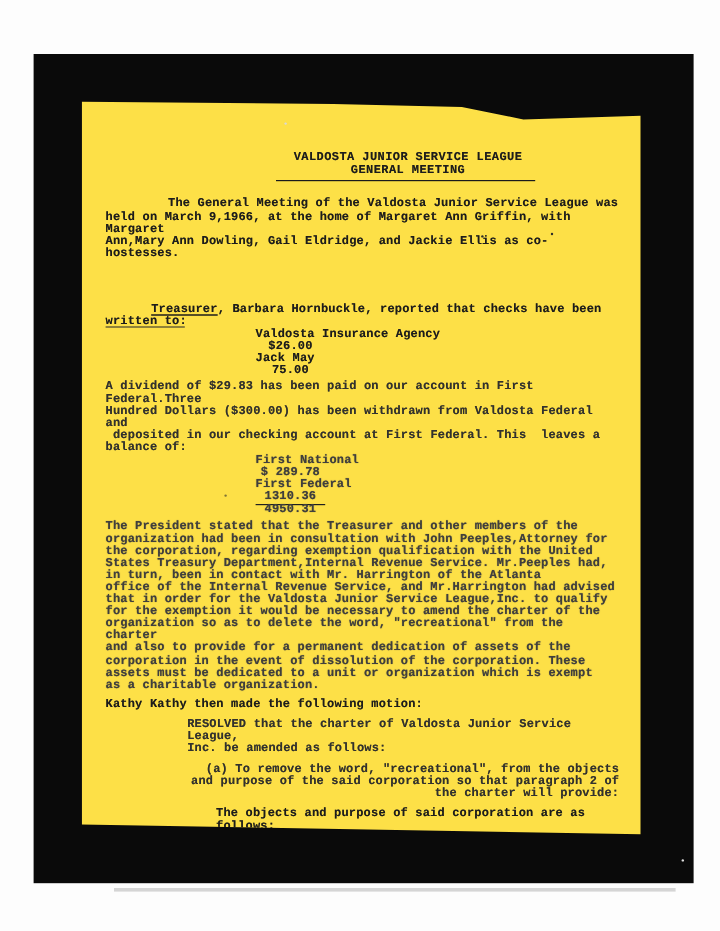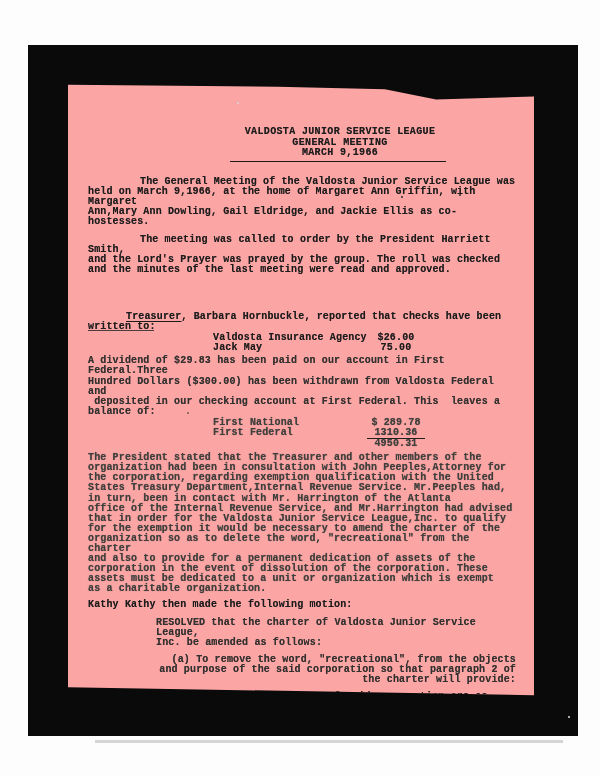--- a/index.html
+++ b/index.html
@@ -14,21 +14,21 @@
   .photo-frame {
     position:absolute; left:28px; top:45px; width:550px; height:691px;
     background:#0a0a0a;
   }
   .scan-strip {
     position:absolute; left:95px; top:740px; width:468px; height:3px;
     background:#c7c7c7; opacity:.75;
   }
   .page {
     position:absolute; left:40px; top:38px; width:466px; height:614px;
-    background:#fca5a5;
+    background:#fde047;
     clip-path:polygon(0% 0.3%, 45% 0.6%, 68% 1.0%, 79% 2.7%, 100% 2.2%, 100% 99.7%, 0% 98.4%);
   }
   .content {
     position:relative; padding:44px 18px 0 20px;
     color:#1c1c1c; font-size:10px; line-height:10.1px;
     letter-spacing:0.15px; font-weight:700;
     text-shadow:0 0 0.4px rgba(20,20,20,.55);
   }
   .para { white-space:pre-wrap; margin:0; }
   .indent { text-indent:52px; }
@@ -36,21 +36,21 @@
   .header-rule { height:0; border-bottom:1.6px solid #1b1b1b; width:216px; margin:2px 0 0 6px; }
   .m15 { margin-top:15px; } .m7 { margin-top:7px; } .m6 { margin-top:6px; }
   .m3 { margin-top:3px; } .m1 { margin-top:1px; } .m4 { margin-top:4px; }
   .u { text-decoration:underline; text-underline-offset:1.5px; }
   .treasurer-para { position:relative; }
   .underline-artifact {
     position:absolute; left:0; top:18.2px; width:66px; height:1.1px;
     background:#2a2a2a; opacity:.85;
   }
   .ledger { margin-left:125px; }
-  .ledger-row { display:flex; }
+  .ledger-row { display:flex;flex-direction:column; }
   .ledger-name { width:154px; white-space:pre; }
   .ledger-amt { width:58px; text-align:center; white-space:pre; }
   .total .ledger-amt { border-top:1.2px solid #202020; }
   .semi  { color:#31312f; filter:blur(0.15px); }
   .faint { color:#403f3c; filter:blur(0.3px); text-shadow:0 0 0.8px rgba(70,70,66,.8); }
   .speck { position:absolute; background:#2c2c2c; border-radius:50%; }
   .s1 { left:333px; top:113px; width:2px; height:2px; }
   .s2 { left:391px; top:111px; width:2px; height:2px; }
   .s3 { left:209px; top:57px;  width:2px; height:2px; background:#d8d8d8; }
   .s4 { left:119px; top:329px; width:2px; height:1.6px; opacity:.6; }
@@ -63,31 +63,27 @@
   <div class="photo-frame"></div>
   <div class="scan-strip"></div>
 
   <div class="photo-frame" style="background:transparent;">
     <div class="page">
       <div class="content">
 
         <div class="doc-header">
           <div class="para">VALDOSTA JUNIOR SERVICE LEAGUE</div>
           <div class="para">GENERAL MEETING</div>
-          <div class="para">MARCH 9,1966</div>
           <div class="header-rule"></div>
         </div>
 
         <div class="para indent m15">The General Meeting of the Valdosta Junior Service League was
 held on March 9,1966, at the home of Margaret Ann Griffin, with Margaret
 Ann,Mary Ann Dowling, Gail Eldridge, and Jackie Ellis as co-hostesses.</div>
 
-        <div class="para indent m7">The meeting was called to order by the President Harriett Smith,
-and the Lord's Prayer was prayed by the group. The roll was checked
-and the minutes of the last meeting were read and approved.</div>
 
         <div class="para treasurer-para m7" style="text-indent:38px;margin-top:37px;"><span class="u">Treasurer</span><span>, Barbara Hornbuckle, reported that checks have been
 written to:</span><span class="underline-artifact"></span></div>
 
         <div class="ledger m1">
           <div class="ledger-row">
             <span class="ledger-name">Valdosta Insurance Agency</span>
             <span class="ledger-amt">$26.00</span>
           </div>
           <div class="ledger-row">

